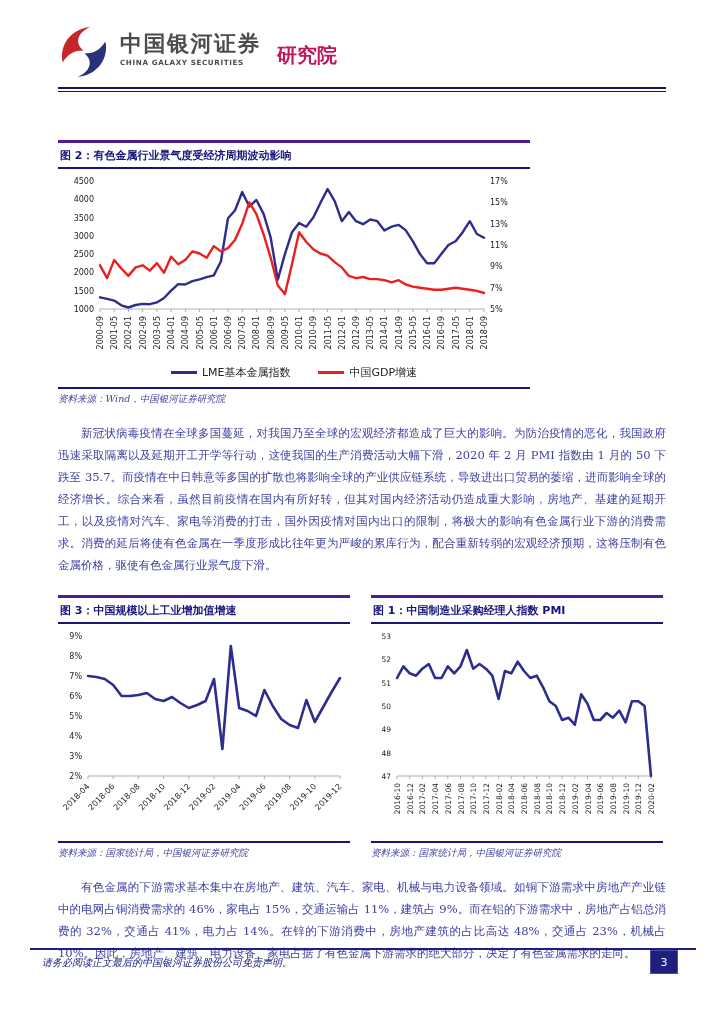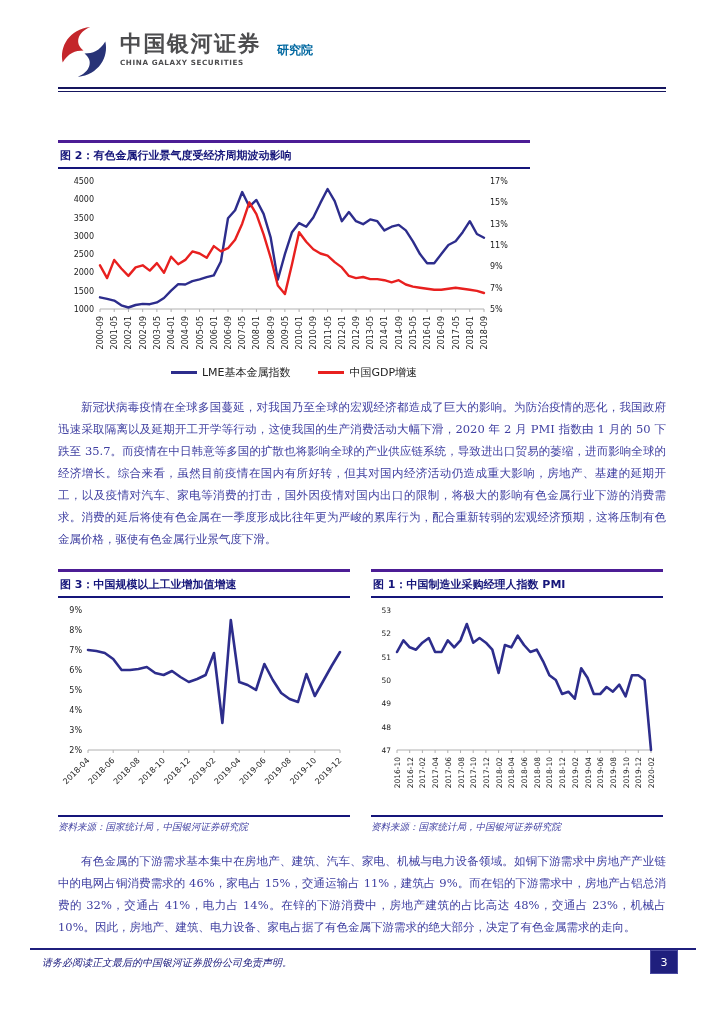--- a/index.html
+++ b/index.html
@@ -5,21 +5,21 @@
   html,body{margin:0;padding:0;background:#e8e8e8;}
   .page{width:724px;height:1024px;position:relative;background:#fff;margin:0 auto;
         font-family:"DejaVu Sans",sans-serif;overflow:hidden;box-sizing:border-box;}
   .content{padding:26px 58px 0 58px;}
 
   
   .brand-row{display:flex;align-items:flex-start;gap:10px;height:58px;}
   .logo-svg{width:52px;height:52px;flex:0 0 auto;}
   .brand-cn{font-size:22px;font-weight:700;color:#4d4d4f;letter-spacing:1.5px;line-height:1.1;margin-top:6px;}
   .brand-en{font-size:7.2px;font-weight:700;color:#4d4d4f;letter-spacing:0.6px;margin-top:2px;}
-  .dept{font-size:12px;font-weight:700;color:#0369a1;margin-top:16px;margin-left:6px;}
+  .dept{font-size:20px;font-weight:700;color:#be185d;margin-top:16px;margin-left:6px;}
   .report-type{text-align:right;font-size:11px;font-weight:700;font-style:italic;color:#15157a;margin-top:-4px;
                font-family:"DejaVu Serif",serif;}
   .header-rule{margin-top:3px;border-top:2.5px solid #15155e;border-bottom:1px solid #15155e;height:2px;}
 
   
   .figure{background:#fff;}
   .fig-full{width:472px;margin-top:48px;}
   .fig-head{border-top:3px solid #4c1d95;border-bottom:2px solid #15157a;padding:5px 2px 4px 2px;
             font-size:11px;font-weight:700;color:#15157a;}
   .fig-chart{display:block;margin-top:4px;}
@@ -146,20 +146,21 @@
       <div class="legend">
         <span class="legend-item">
           <span class="swatch" style="background: rgb(45, 45, 140);"></span>
           <span>LME基本金属指数</span>
         </span>
         <span class="legend-item">
           <span class="swatch" style="background: rgb(232, 32, 31);"></span>
           <span>中国GDP增速</span>
         </span>
       </div>
+      <div class="fig-source">资料来源：Wind，中国银河证券研究院</div>
     </section>
 
     <p class="body-text">新冠状病毒疫情在全球多国蔓延，对我国乃至全球的宏观经济都造成了巨大的影响。为防治疫情的恶化，我国政府迅速采取隔离以及延期开工开学等行动，这使我国的生产消费活动大幅下滑，2020 年 2 月 PMI 指数由 1 月的 50 下跌至 35.7。而疫情在中日韩意等多国的扩散也将影响全球的产业供应链系统，导致进出口贸易的萎缩，进而影响全球的经济增长。综合来看，虽然目前疫情在国内有所好转，但其对国内经济活动仍造成重大影响，房地产、基建的延期开工，以及疫情对汽车、家电等消费的打击，国外因疫情对国内出口的限制，将极大的影响有色金属行业下游的消费需求。消费的延后将使有色金属在一季度形成比往年更为严峻的累库行为，配合重新转弱的宏观经济预期，这将压制有色金属价格，驱使有色金属行业景气度下滑。</p>
 
     <div class="fig-row">
       <section class="figure fig-half">
         <div class="fig-head">图 3：中国规模以上工业增加值增速</div>
         <svg class="fig-chart" width="292" height="206">
             <text x="24" y="11" text-anchor="end" font-size="8" fill="#222">9%</text>
             <text x="24" y="31" text-anchor="end" font-size="8" fill="#222">8%</text>

